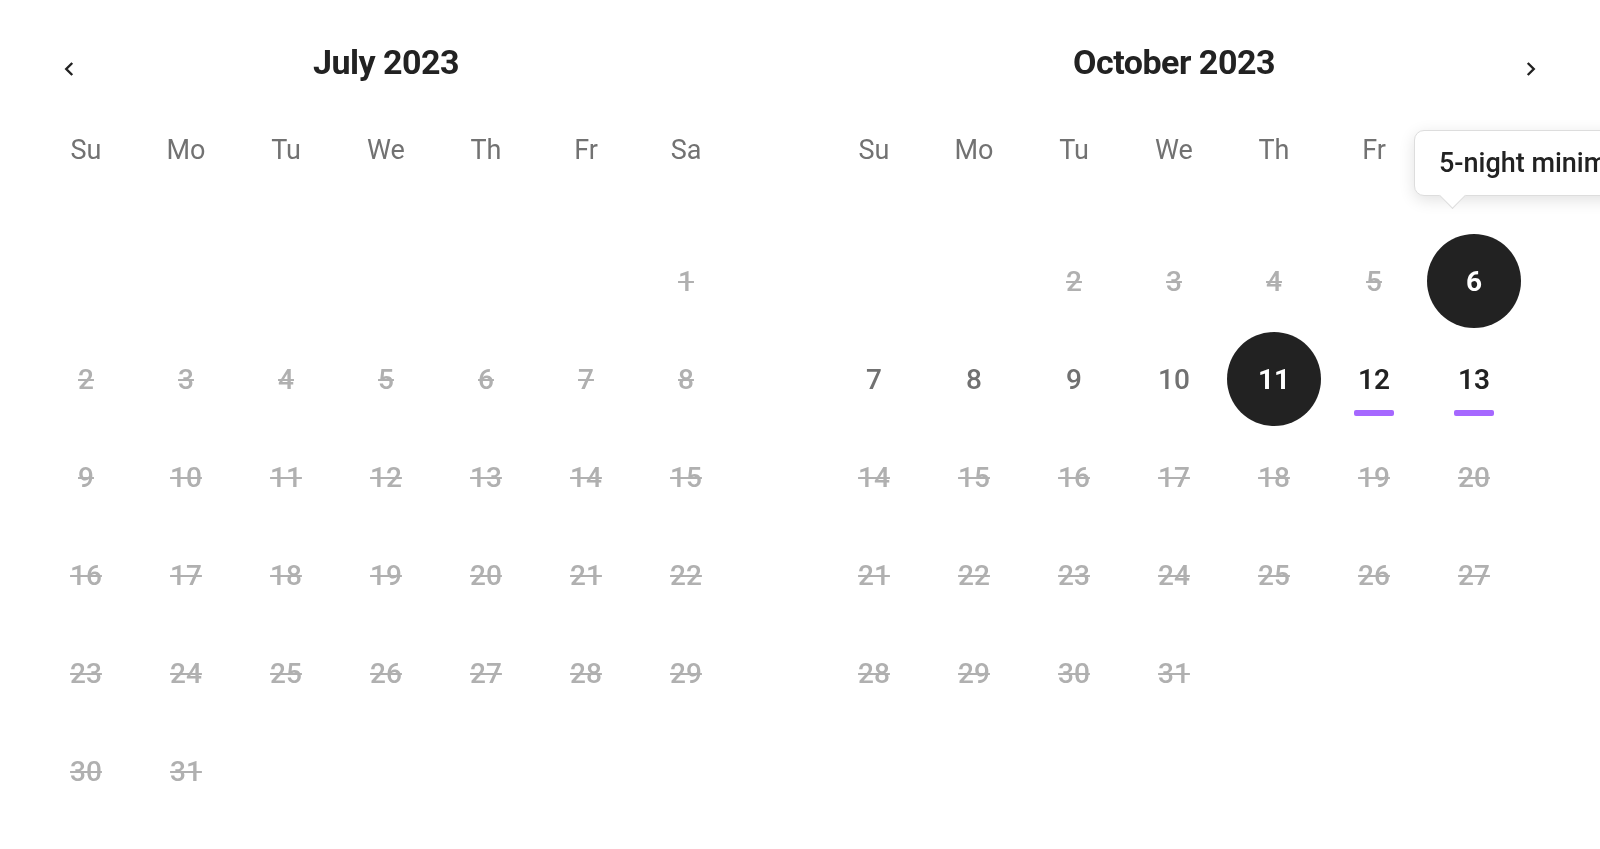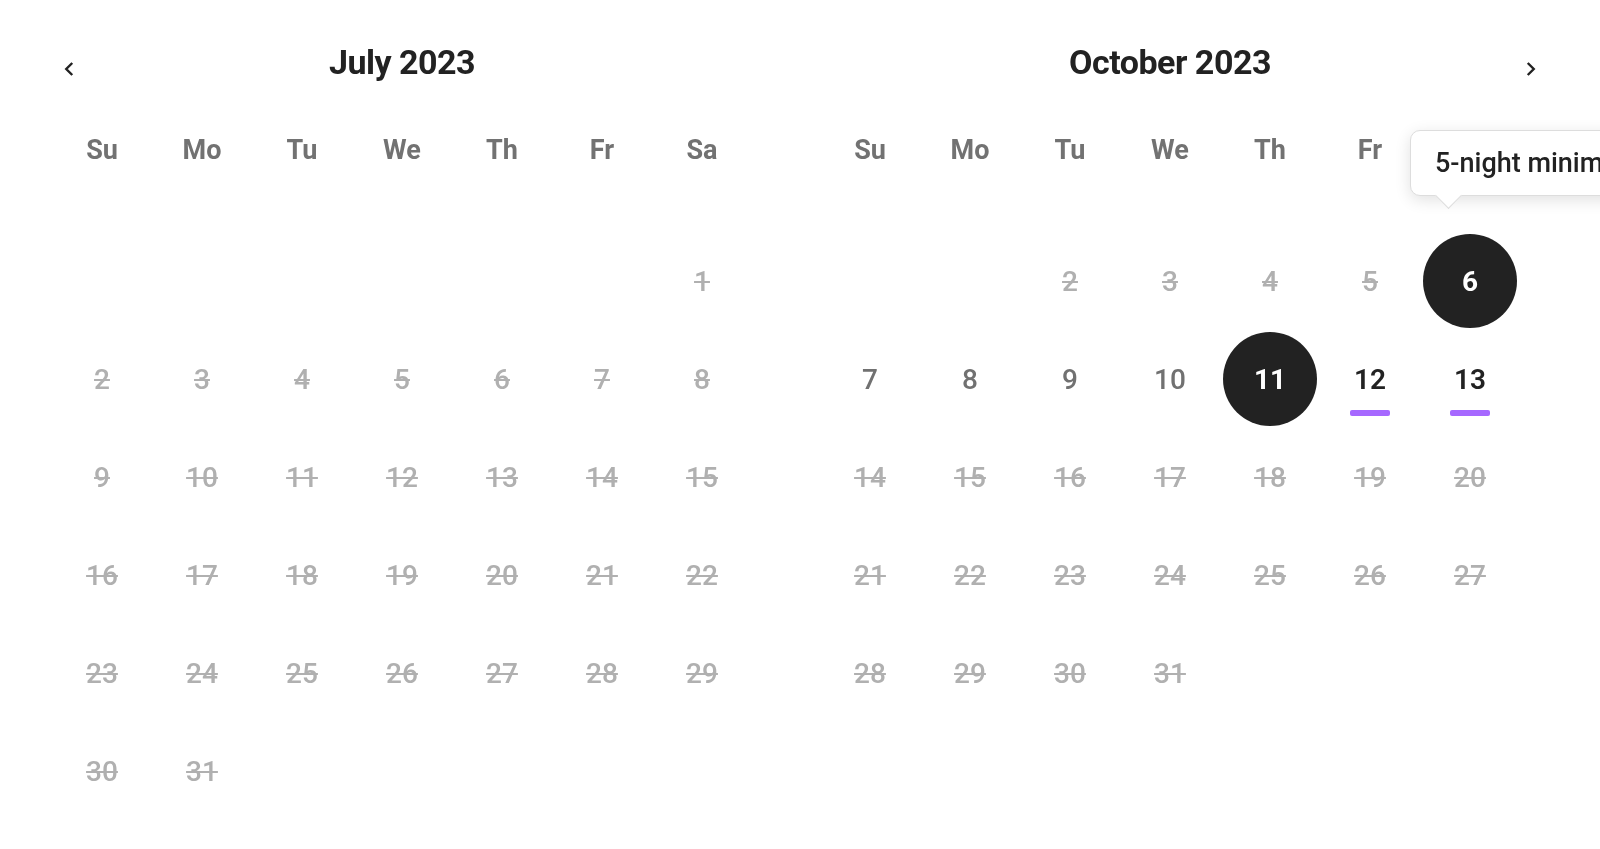--- a/index.html
+++ b/index.html
@@ -7,22 +7,22 @@
     margin: 0;
     padding: 0;
     width: 1600px;
     height: 849px;
     background: #ffffff;
     font-family: -apple-system, BlinkMacSystemFont, "Segoe UI", Roboto, "Helvetica Neue", Arial, sans-serif;
     color: #222222;
   }
   .calendar-wrap {
     display: flex;
-    gap: 68px;
-    padding: 30px 36px 0 52px;
+    gap: 88px;
+    padding: 30px 36px 0 36px;
     position: relative;
   }
   .month {
     flex: 0 0 auto;
     width: 700px;
     position: relative;
   }
   .month-header {
     text-align: center;
     font-size: 34px;
@@ -49,21 +49,21 @@
   .nav-btn svg { width: 18px; height: 18px; stroke: #222; stroke-width: 3.2; fill: none; }
 
   .grid {
     display: grid;
     grid-template-columns: repeat(7, 100px);
     grid-auto-rows: 98px;
     position: relative;
   }
   .dow {
     font-size: 27px;
-    font-weight: 700;
+    font-weight: 400;
     color: #727272;
     display:flex; align-items:flex-start; justify-content:center;
     height: 68px;
   }
   .cell {
     position: relative;
     display:flex; align-items:center; justify-content:center;
   }
   .day-btn {
     width: 94px;

